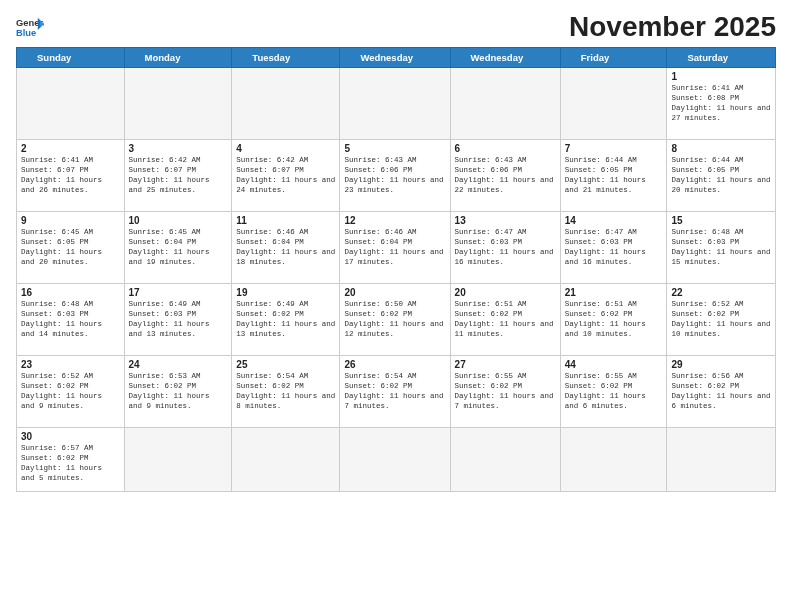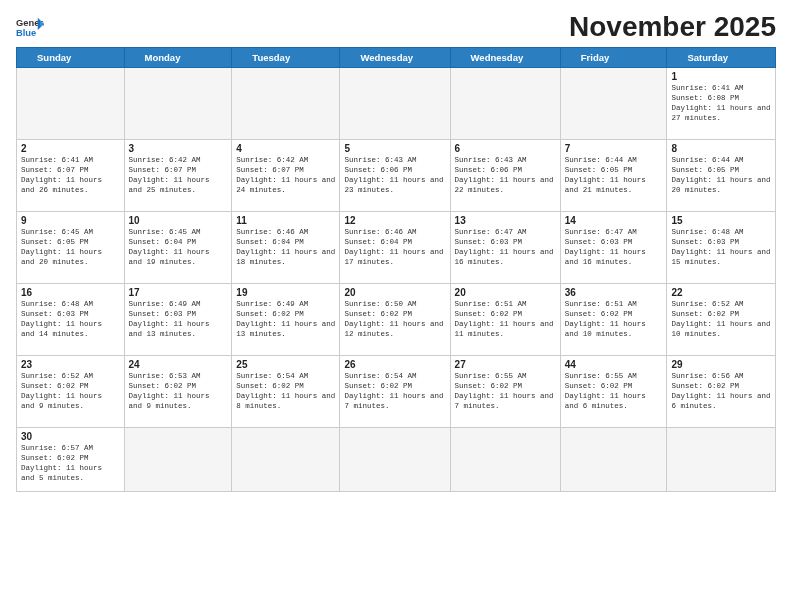--- a/index.html
+++ b/index.html
@@ -266,21 +266,21 @@
 and 12 minutes.</div>
           </td>
           <td>
             <div class="day-number">20</div>
             <div class="day-info">Sunrise: 6:51 AM
 Sunset: 6:02 PM
 Daylight: 11 hours
 and 11 minutes.</div>
           </td>
           <td>
-            <div class="day-number">36</div>
+            <div class="day-number">21</div>
             <div class="day-info">Sunrise: 6:51 AM
 Sunset: 6:02 PM
 Daylight: 11 hours
 and 10 minutes.</div>
           </td>
           <td>
             <div class="day-number">22</div>
             <div class="day-info">Sunrise: 6:52 AM
 Sunset: 6:02 PM
 Daylight: 11 hours

